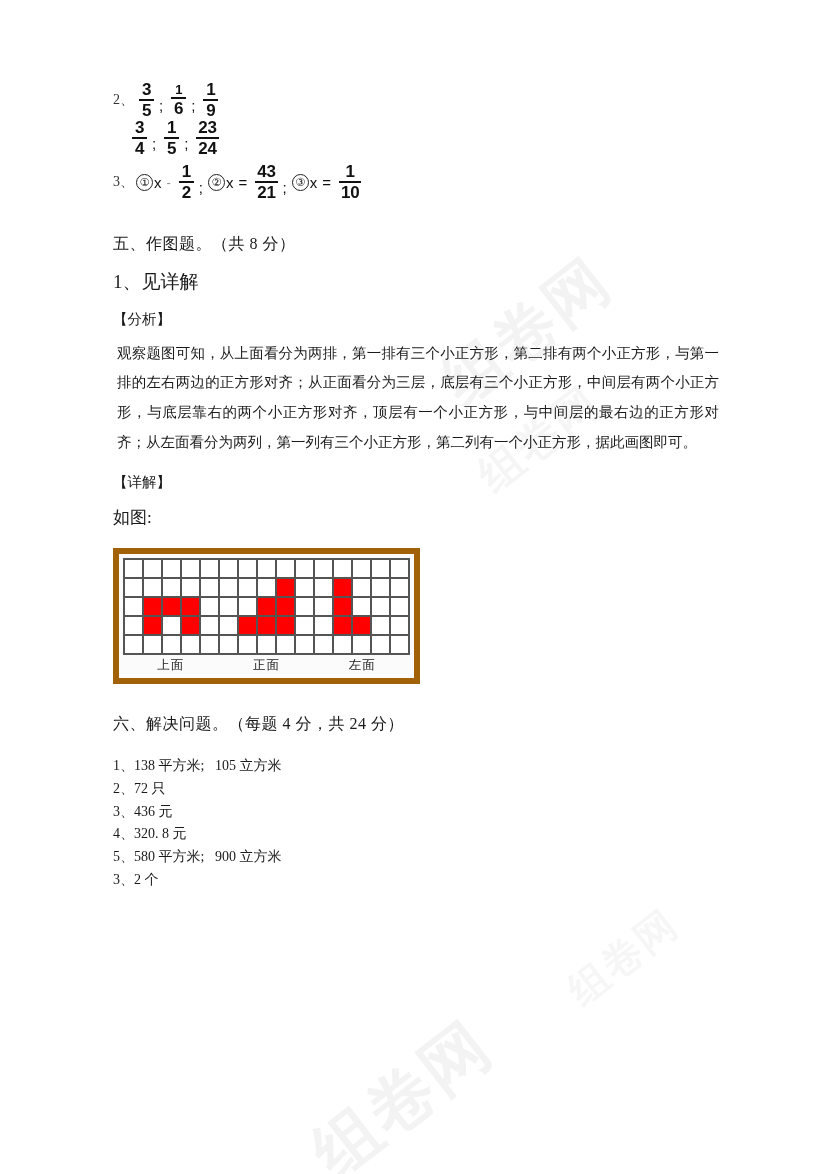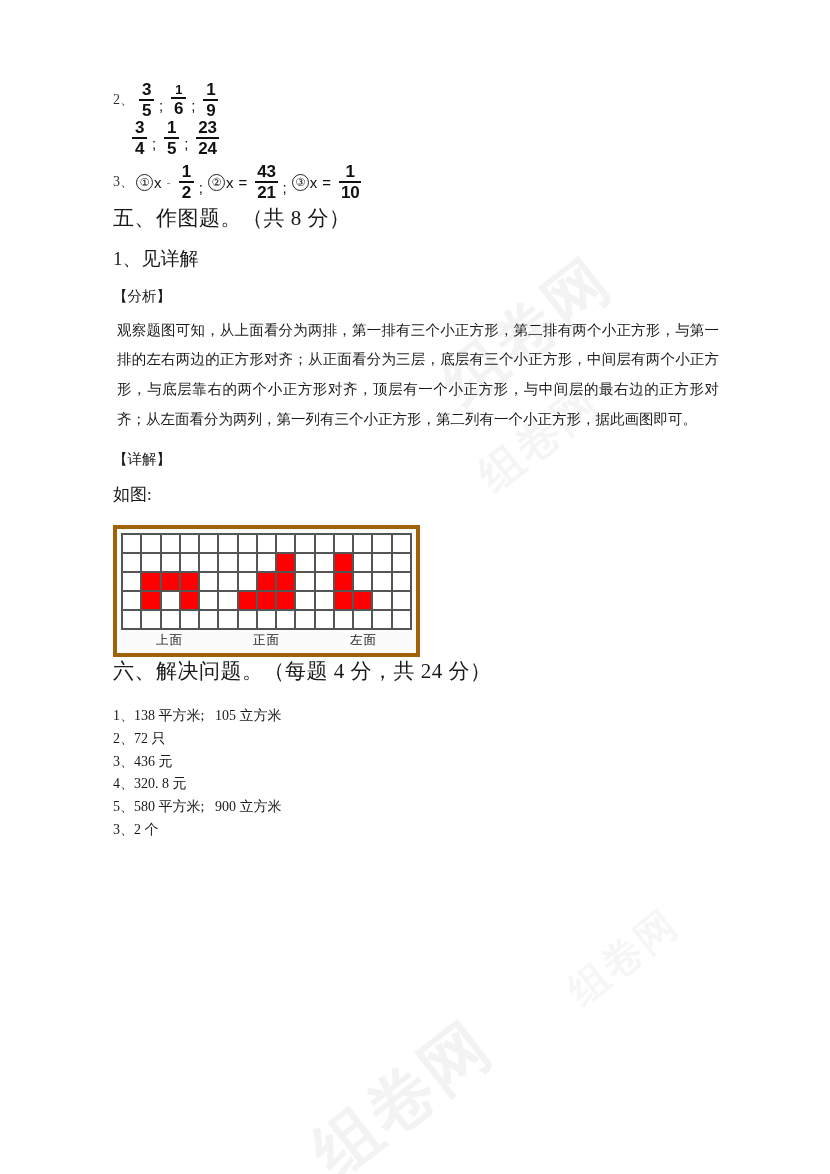--- a/index.html
+++ b/index.html
@@ -110,21 +110,22 @@
     text-align: center;
     font-size: 11px;
     margin-right: 1px;
   }
   .var { font-size: 15px; }
 
   .math-row-2 { padding-left: 16px; margin-top: -6px; }
 
   
   .section-title {
-    font-size: 21px;
+    font-size: 16px;
+    margin-top: 30px;
     margin-bottom: 4px;
     letter-spacing: 0.5px;
   }
   .para {
     font-size: 14.5px;
     line-height: 2.05;
     margin: 4px;
     text-align: justify;
   }
   .sub-head {
@@ -139,21 +140,21 @@
   }
   .item-1 {
     font-size: 19px;
     margin-top: 14px;
   }
 
   
   .figure-wrap {
     margin-top: 12px;
     width: 307px;
-    border: 4px solid #a16207;
+    border: 6px solid #a16207;
     background: #fbfbfb;
     padding: 4px 4px 2px 4px;
     box-sizing: border-box;
   }
   .grid {
     display: grid;
     grid-template-columns: repeat(15, 1fr);
     grid-template-rows: repeat(5, 19px);
     border-top: 2px solid #555;
     border-left: 2px solid #555;

